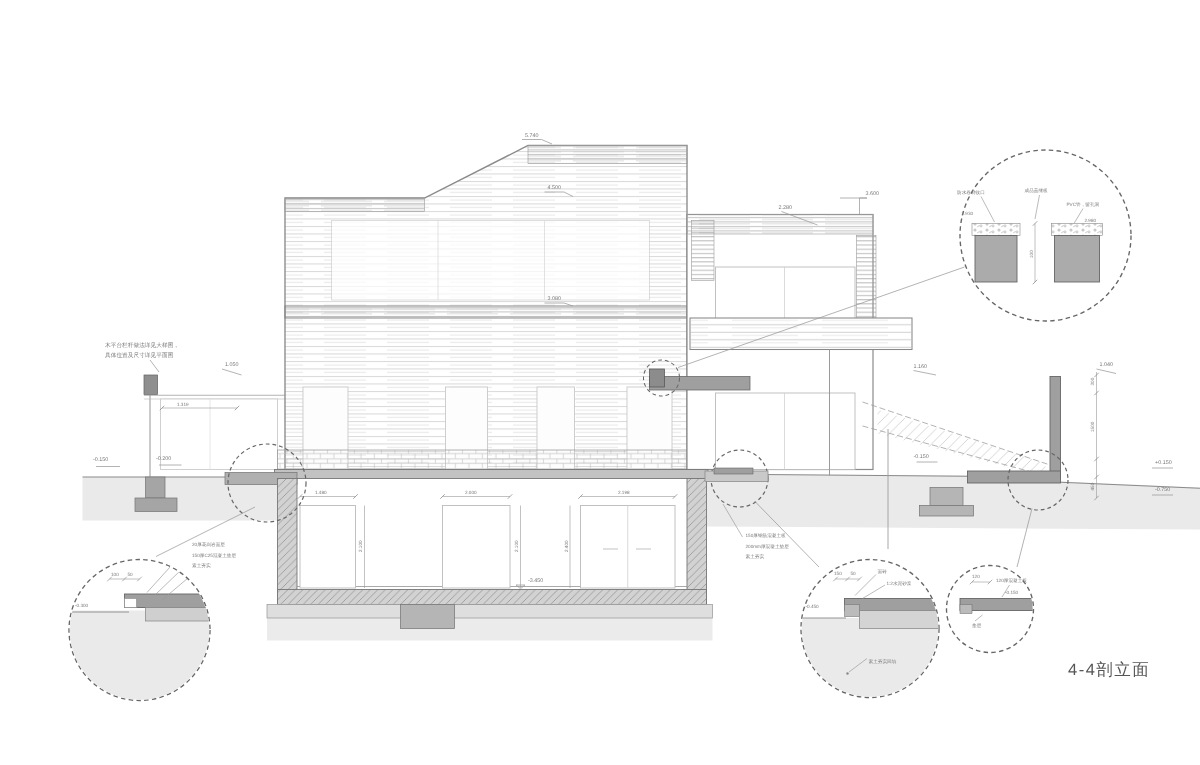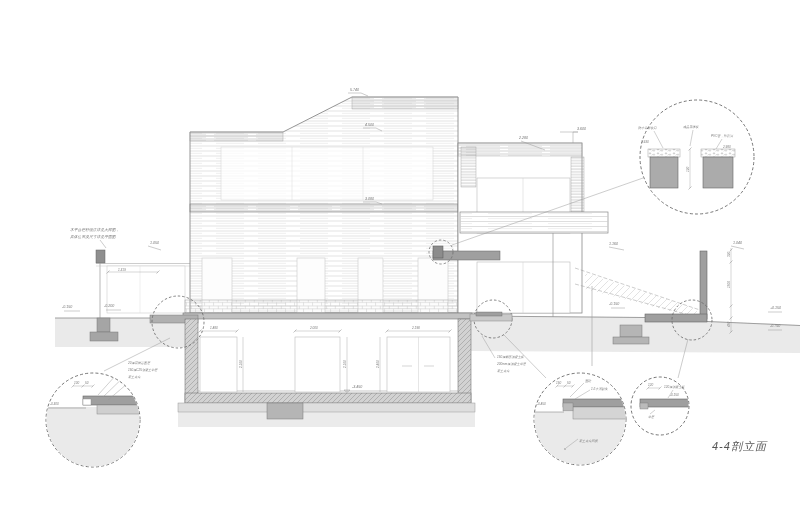--- a/index.html
+++ b/index.html
@@ -1,17 +1,17 @@
 <!DOCTYPE html>
 <html><head>
 <meta charset="utf-8">
 <style>
   html,body{margin:0;padding:0;background:#ffffff;}
   .canvas{position:relative;width:800px;height:510px;background:#ffffff;overflow:hidden;
-          font-family:"Liberation Sans",sans-serif;font-style:italic;}
+          font-family:"Liberation Sans",sans-serif;}
   svg{position:absolute;left:0;top:0;}
   svg text{font-family:"Liberation Sans",sans-serif;fill:#6a6a6a;}
   .lvl{font-size:3.6px;fill:#777;}
   .tiny{font-size:3.1px;fill:#7a7a7a;}
   .note{font-size:3.8px;fill:#777;}
   .ttl{font-size:11px;fill:#555;letter-spacing:1px;}
 </style>
 </head>
 <body>
 

